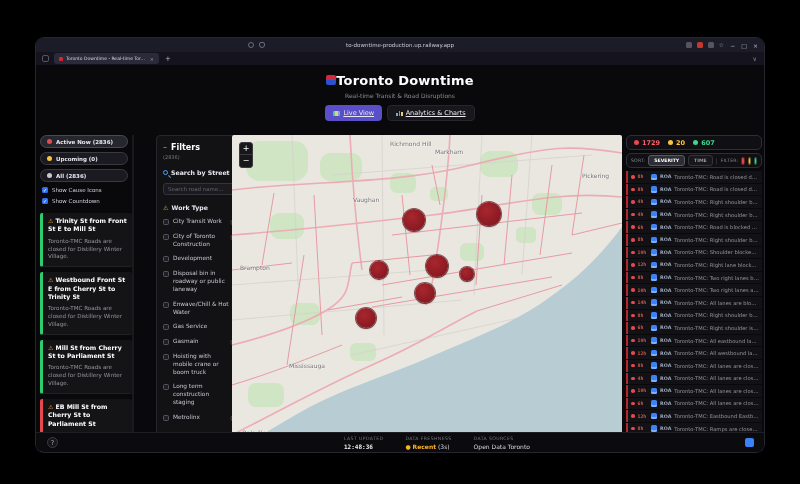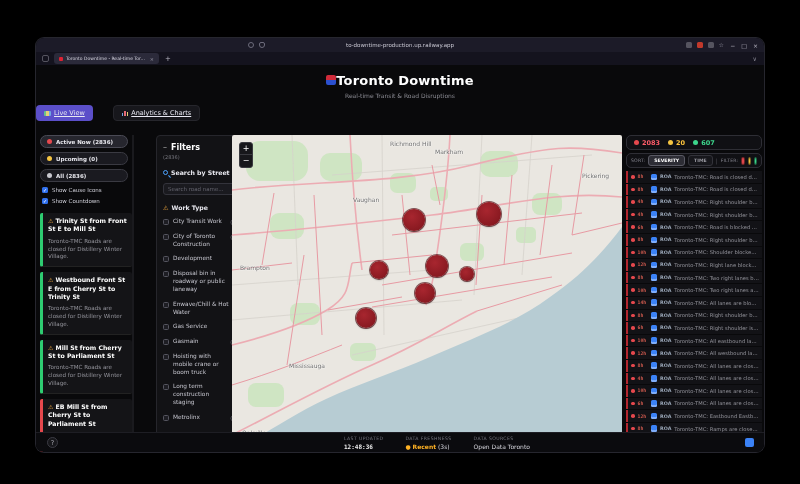--- a/index.html
+++ b/index.html
@@ -37,21 +37,21 @@
 
   
   .app { position:absolute; left:0; top:27px; width:728px; height:387px; background:#09090b; }
 
   .app-header { position:absolute; top:5px; left:0; width:100%; text-align:center; }
   .brand { display:inline-flex; align-items:center; }
   .brand-ico { width:10px; height:10px; border-radius:2px; overflow:hidden; display:inline-block; }
   .brand-ico .r { height:5px; background:#d02b3a; } .brand-ico .b { height:5px; background:#2b50d0; }
   .brand-title { font-size:13px; font-weight:bold; color:#fff; letter-spacing:.2px; }
   .subtitle { font-size:6px; color:#8b8b93; margin-top:3px; }
-  .viewtabs { margin-top:6px; display:flex; justify-content:flex-start; gap:20px; }
+  .viewtabs { margin-top:6px; display:flex; justify-content:center; gap:5px; }
   .vbtn { display:inline-flex; align-items:center; gap:3px; font-size:6.5px; color:#e8e8f2;
           padding:3px 8px; border-radius:4px; text-decoration:underline; }
   .vbtn.active { background:#5b4fc9; }
   .vbtn.ghost { background:#17171c; border:1px solid #26262c; }
   .mini-map-ico { width:7px; height:5px; background:linear-gradient(90deg,#67c28c 33%,#e4cf7a 33%,#e4cf7a 66%,#6fa7e0 66%); border-radius:1px; }
   .mini-chart-ico { display:inline-flex; align-items:flex-end; gap:1px; height:6px; }
   .mini-chart-ico i { width:1.5px; background:#6fa7e0; display:block; }
   .mini-chart-ico i:nth-child(1){height:3px;} .mini-chart-ico i:nth-child(2){height:5px;background:#e46a76;} .mini-chart-ico i:nth-child(3){height:4px;background:#e4cf7a;}
 
   
@@ -402,21 +402,21 @@
           <div>+</div>
           <div>−</div>
         </div>
 
       </div>
 
       <div class="rpanel">
         <div class="stats">
           <span class="stat">
               <span class="dot" style="background:#e5484d"></span>
-              <span style="color:#ff5c69">2083</span>
+              <span style="color:#ff5c69">1729</span>
             </span>
           <span class="stat">
               <span class="dot" style="background:#f5c542"></span>
               <span style="color:#ffc53d">20</span>
             </span>
           <span class="stat">
               <span class="dot" style="background:#3dd68c"></span>
               <span style="color:#3dd68c">607</span>
             </span>
         </div>

